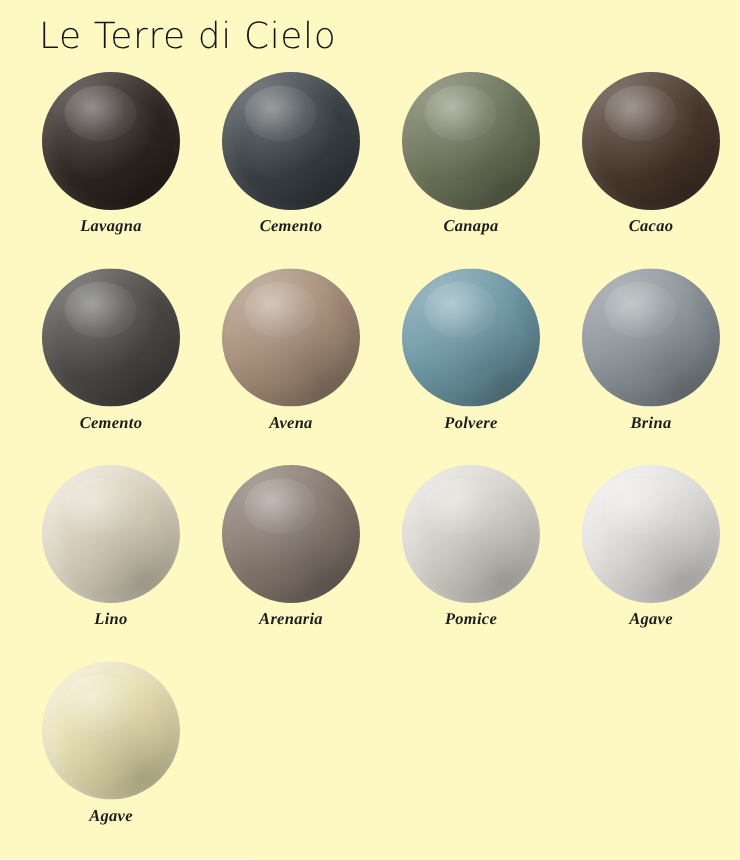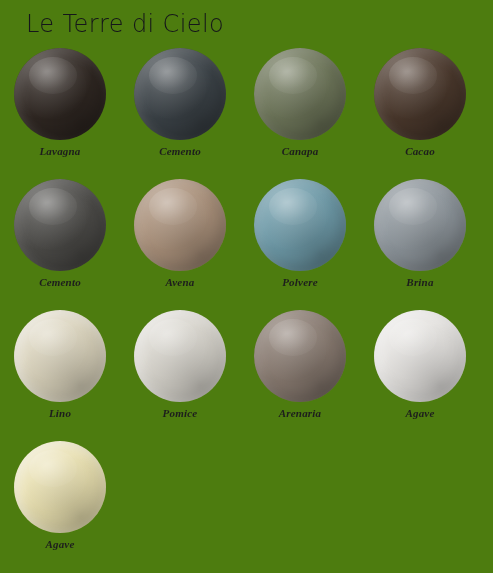--- a/index.html
+++ b/index.html
@@ -11,21 +11,21 @@
     width: 493px;
     height: 573px;
     overflow: hidden;
     font-family: "Liberation Sans", sans-serif;
     -webkit-font-smoothing: antialiased;
   }
   .page {
     position: relative;
     width: 493px;
     height: 573px;
-    background: #4d7c0f;
+    background: #fef9c3;
     box-sizing: border-box;
   }
   .palette-title {
     position: absolute;
     left: 26px;
     top: 8px;
     font-family: "DejaVu Sans", sans-serif;
     font-size: 24px;
     font-weight: 300;
     letter-spacing: 0.4px;
@@ -35,20 +35,21 @@
   }
   .swatch-grid {
     position: absolute;
     left: 0;
     top: 46px;
     width: 493px;
     display: grid;
     grid-template-columns: repeat(4, 120px);
     grid-auto-rows: 131px;
     justify-content: start;
+    padding-left: 14px;
     box-sizing: border-box;
   }
   .swatch {
     position: relative;
     width: 120px;
     height: 131px;
     display: flex;
     flex-direction: column;
     align-items: center;
   }
@@ -173,36 +174,36 @@
       <div class="swatch">
         <div class="swatch-disc-wrap">
           <div class="swatch-disc is-light" style="background-color: rgb(217, 210, 187);">
             <div class="swatch-gloss"></div>
           </div>
         </div>
         <div class="swatch-label">Lino</div>
       </div>
       <div class="swatch">
         <div class="swatch-disc-wrap">
+          <div class="swatch-disc" style="background-color: rgb(136, 122, 112);">
+            <div class="swatch-gloss"></div>
+          </div>
+        </div>
+        <div class="swatch-label">Arenaria</div>
+      </div>
+      <div class="swatch">
+        <div class="swatch-disc-wrap">
           <div class="swatch-disc is-light" style="background-color: rgb(214, 211, 203);">
             <div class="swatch-gloss"></div>
           </div>
         </div>
         <div class="swatch-label">Pomice</div>
       </div>
       <div class="swatch">
         <div class="swatch-disc-wrap">
-          <div class="swatch-disc" style="background-color: rgb(136, 122, 112);">
-            <div class="swatch-gloss"></div>
-          </div>
-        </div>
-        <div class="swatch-label">Arenaria</div>
-      </div>
-      <div class="swatch">
-        <div class="swatch-disc-wrap">
           <div class="swatch-disc is-light" style="background-color: rgb(227, 225, 222);">
             <div class="swatch-gloss"></div>
           </div>
         </div>
         <div class="swatch-label">Agave</div>
       </div>
       <div class="swatch">
         <div class="swatch-disc-wrap">
           <div class="swatch-disc is-light" style="background-color: rgb(232, 223, 175);">
             <div class="swatch-gloss"></div>

